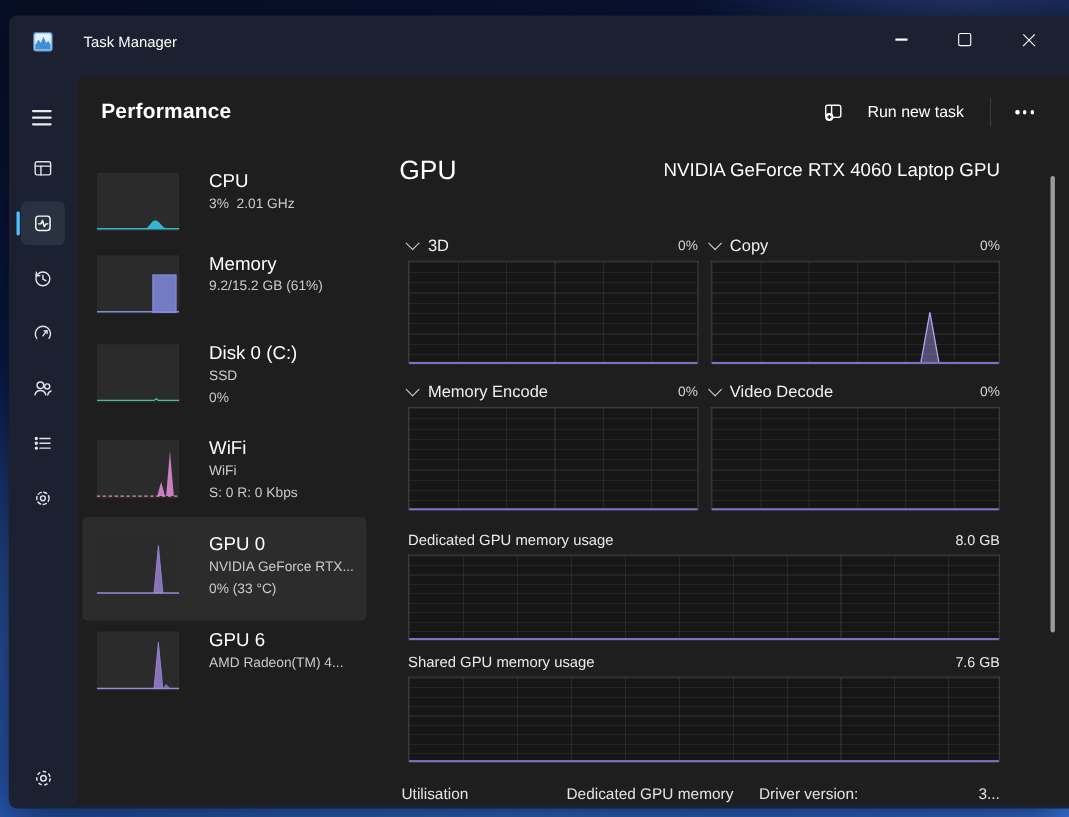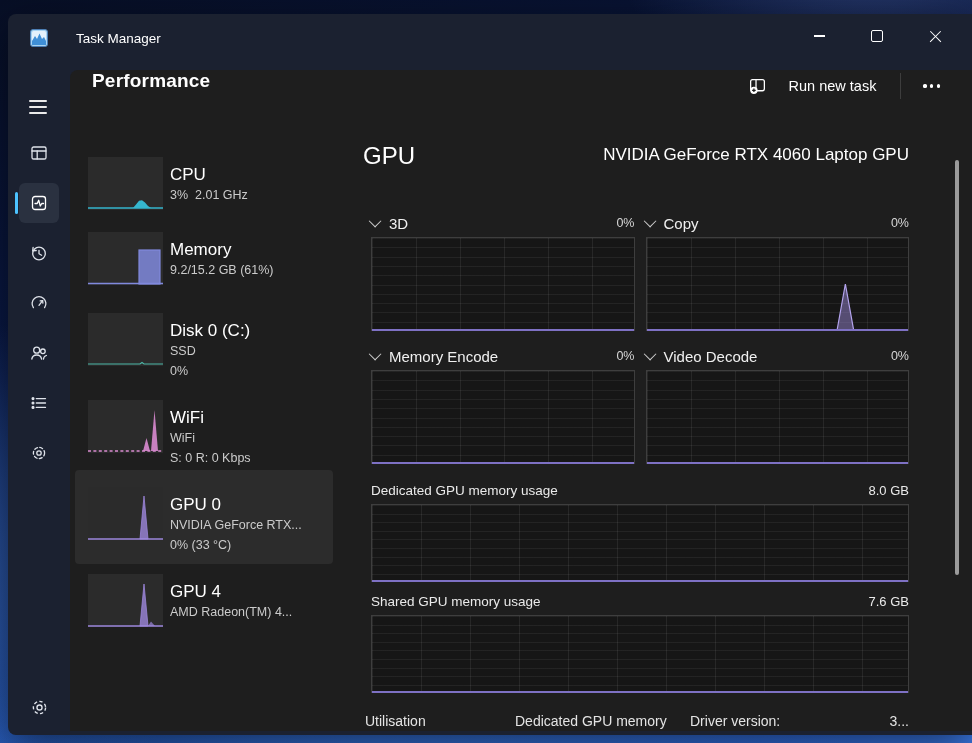--- a/index.html
+++ b/index.html
@@ -30,34 +30,34 @@
   .nav{position:absolute;left:11px;top:63px;width:40px;display:flex;flex-direction:column;gap:10px;}
   .nav-item{position:relative;width:40px;height:40px;border-radius:6px;display:flex;align-items:center;justify-content:center;}
   .nav-item.selected{background:#2a3140;}
   .nav-item.selected::before{content:"";position:absolute;left:-4px;top:9px;width:3px;height:22px;border-radius:2px;background:var(--accent);}
   .nav-item svg{stroke:#dfe3ea;fill:none;stroke-width:1.3;stroke-linecap:round;stroke-linejoin:round;}
   .nav-item.selected svg{stroke:#ffffff;}
   .settings-btn{position:absolute;left:11px;bottom:8px;width:40px;height:40px;display:flex;align-items:center;justify-content:center;}
   .settings-btn svg{stroke:#dfe3ea;fill:none;stroke-width:1.3;}
   
   .main{position:absolute;left:62px;top:56px;right:0;bottom:4px;background:#1e1e1e;border-top-left-radius:8px;overflow:hidden;}
-  .main-header{height:64px;display:flex;align-items:flex-start;padding:0 20px 0 22px;}
+  .main-header{height:64px;display:flex;align-items:center;padding:0 20px 0 22px;}
   .page-title{color:#fff;font-size:19px;font-weight:700;letter-spacing:.2px;}
   .header-right{margin-left:auto;display:flex;align-items:center;}
   .run-task{display:flex;align-items:center;gap:22px;color:#fff;font-size:14.5px;padding:7px 10px;border-radius:5px;cursor:pointer;}
   .hdr-divider{width:1px;height:26px;background:#3d3d3d;margin:0 10px 0 14px;}
   .more-btn{display:flex;gap:3.5px;padding:10px 12px;cursor:pointer;}
   .more-btn i{width:3.2px;height:3.2px;border-radius:50%;background:#fff;}
   .body{position:absolute;top:64px;left:0;right:0;bottom:0;}
   
   .metric-item{position:absolute;left:5px;width:258px;height:94px;border-radius:4px;cursor:pointer;}
   .metric-item.selected{background:#2c2c2c;}
   .mini-chart{position:absolute;left:13px;top:17px;width:75px;height:53px;background:#2b2b2b;}
   .mini-chart svg{display:block;}
-  .metric-text{position:absolute;left:95px;top:13px;right:4px;margin-top:10px;}
+  .metric-text{position:absolute;left:115px;top:13px;right:4px;}
   .metric-title{color:#fff;font-size:17px;line-height:23px;white-space:nowrap;}
   .metric-sub{color:#cbcbcb;font-size:12.5px;line-height:19.5px;white-space:nowrap;}
   
   .detail{position:absolute;left:301px;top:0;width:538px;bottom:0;}
   .detail-titlerow{position:absolute;left:-8px;right:0;top:8px;display:flex;align-items:flex-end;}
   .gpu-title{color:#fff;font-size:24px;font-weight:400;}
   .gpu-device{margin-left:auto;color:#fff;font-size:17px;padding-bottom:5px;}
   .engine-row{position:absolute;left:0;width:100%;display:flex;gap:11px;}
   .engine-col{flex:1;min-width:0;}
   .engine-head{display:flex;align-items:center;height:24px;margin-bottom:2px;}
@@ -270,21 +270,21 @@
 
         <div class="metric-item" style="top: 423px; --c: #9d87dc;">
           <div class="mini-chart">
             <svg width="75" height="53" viewBox="0 0 75 53">
               <polygon points="52,52 56,10 60,52" fill="var(--c)" fill-opacity="0.8" stroke="var(--c)" stroke-width="0.8"></polygon>
               <polygon points="60,52 63,47.5 67,52" fill="var(--c)" fill-opacity="0.7"></polygon>
               <line x1="0" y1="52" x2="75" y2="52" stroke="var(--c)" stroke-width="1.4"></line>
             </svg>
           </div>
           <div class="metric-text">
-            <div class="metric-title">GPU 4</div>
+            <div class="metric-title">GPU 6</div>
             <div class="metric-sub">AMD Radeon(TM) 4...</div>
           </div>
         </div>
 
         <div class="detail">
           <div class="detail-titlerow">
             <span class="gpu-title">GPU</span>
             <span class="gpu-device">NVIDIA GeForce RTX 4060 Laptop GPU</span>
           </div>
 

